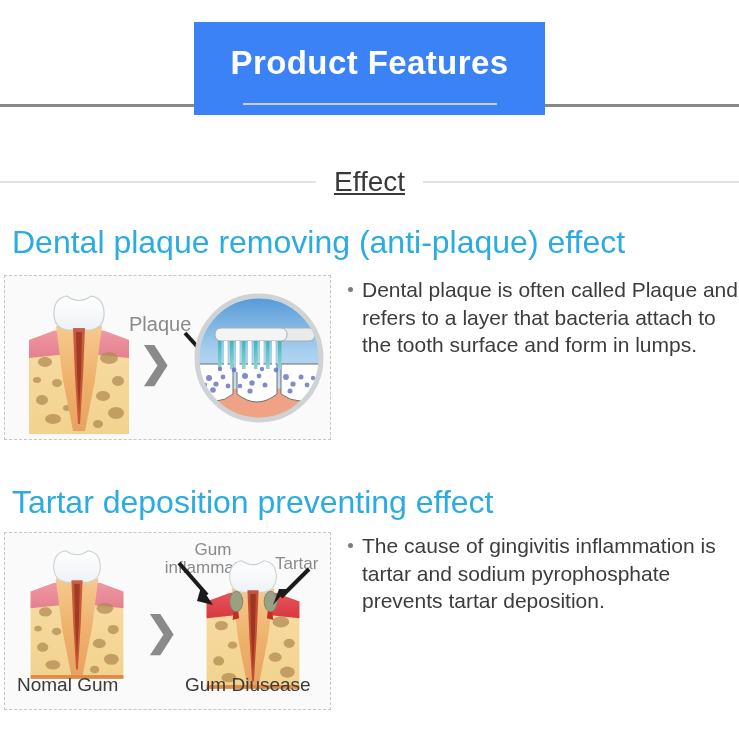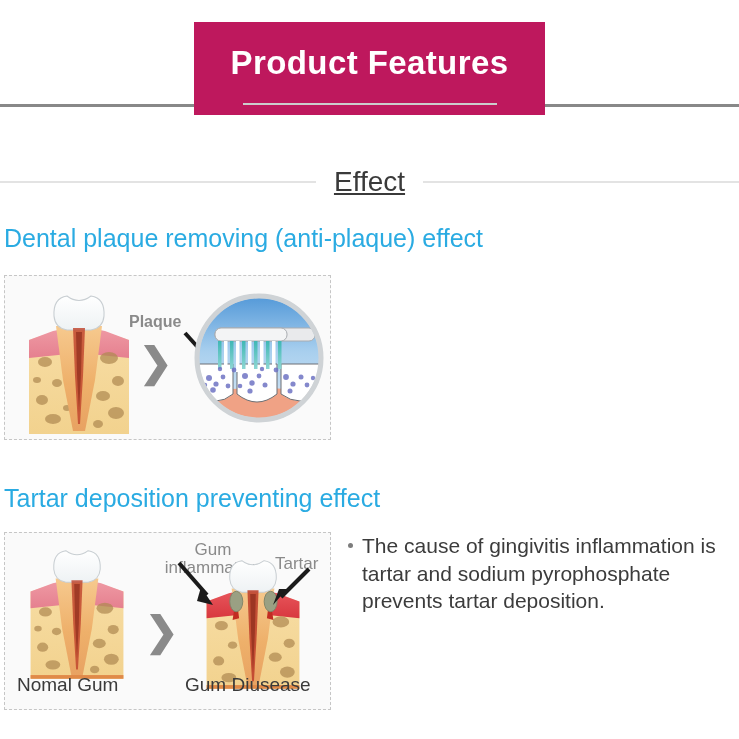--- a/index.html
+++ b/index.html
@@ -23,21 +23,21 @@
   #header-rule {
     position: absolute;
     left: 0; top: 104px;
     width: 739px; height: 3px;
     background: #888888;
   }
   #header-banner {
     position: absolute;
     left: 194px; top: 22px;
     width: 351px; height: 93px;
-    background: #be185d;
+    background: #3b82f6;
     display: flex;
     flex-direction: column;
     align-items: center;
   }
   #header-title {
     color: #ffffff;
     font-size: 33px;
     font-weight: bold;
     letter-spacing: 0.4px;
     line-height: 1;
@@ -71,23 +71,23 @@
     color: #3a3a3a;
     font-weight: normal;
     line-height: 1;
     white-space: nowrap;
     text-decoration: underline;
   }
 
   
   .feature-heading {
     position: absolute;
-    left: 4px;
+    left: 12px;
     color: #2aabe2;
-    font-size: 25px;
+    font-size: 32px;
     font-weight: normal;
     white-space: nowrap;
     line-height: 1;
   }
   #heading-1 { top: 226px; }
   #heading-2 { top: 486px; }
 
   .figure-box {
     position: absolute;
     left: 4px;
@@ -211,21 +211,21 @@
     </g>
 
     <path d="M33 38 L79 38 L72 92 L62 143 L50 143 L40 92 Z" fill="url(#dentG1)"></path>
 
     <path d="M31 28 Q30 10 44 8 Q56 17 68 8 Q82 10 81 28 Q80 40 68 42 L44 42 Q32 40 31 28 Z" fill="url(#enamG1)" stroke="#c8ced2" stroke-width="1.1"></path>
 
     <path d="M50 40 L62 40 L60 88 L57 136 L55 136 L52 88 Z" fill="#c0442d" opacity="0.82"></path>
     <path d="M53 44 L59 44 L58 86 L56 124 L56 124 L54 86 Z" fill="#8e2d1d" opacity="0.7"></path>
   </svg>
 
-  <div class="fig-anno" style="left:124px; top:38px; color:#8a8a8a; font-size:16px;font-weight:bold;">Plaque</div>
+  <div class="fig-anno" style="left:124px; top:38px; color:#8a8a8a; font-size:20px;">Plaque</div>
 
   <div class="chevron" style="left:134px; top:66px;">❯</div>
 
   <svg style="position:absolute;left:178px;top:55px;" width="56" height="60" viewBox="0 0 56 60">
     <line x1="2" y1="2" x2="38" y2="42" stroke="#1b1b1b" stroke-width="4"></line>
     <polygon points="34,32 44,52 28,46" fill="#1b1b1b"></polygon>
   </svg>
 
   <svg style="position:absolute;left:188px;top:14px;" width="132" height="136" viewBox="0 0 132 136">
     <defs>
@@ -294,20 +294,21 @@
           <circle cx="83" cy="80" r="2.4"></circle>
         <circle cx="27" cy="79" r="2.2"></circle>
           <circle cx="69" cy="79" r="2.2"></circle>
       </g>
     </g>
     <circle cx="66" cy="68" r="62" fill="none" stroke="#cfd3d6" stroke-width="5"></circle>
   </svg>
 </div>
 
 <ul class="bullet-list" id="bullets-1">
+  <li>Dental plaque is often called Plaque and refers to a layer that bacteria attach to the tooth surface and form in lumps.</li>
 </ul>
 
 <div class="feature-heading" id="heading-2">Tartar deposition preventing effect</div>
 
 <div class="figure-box" id="figure-box-2">
 
   <svg class="tooth-svg" style="position:absolute;left:20px;top:10px;" width="104" height="136" viewBox="0 0 112 146">
     <defs>
       <linearGradient id="boneG2" x1="0" y1="0" x2="0" y2="1">
         <stop offset="0%" stop-color="#f7dda4"></stop>

